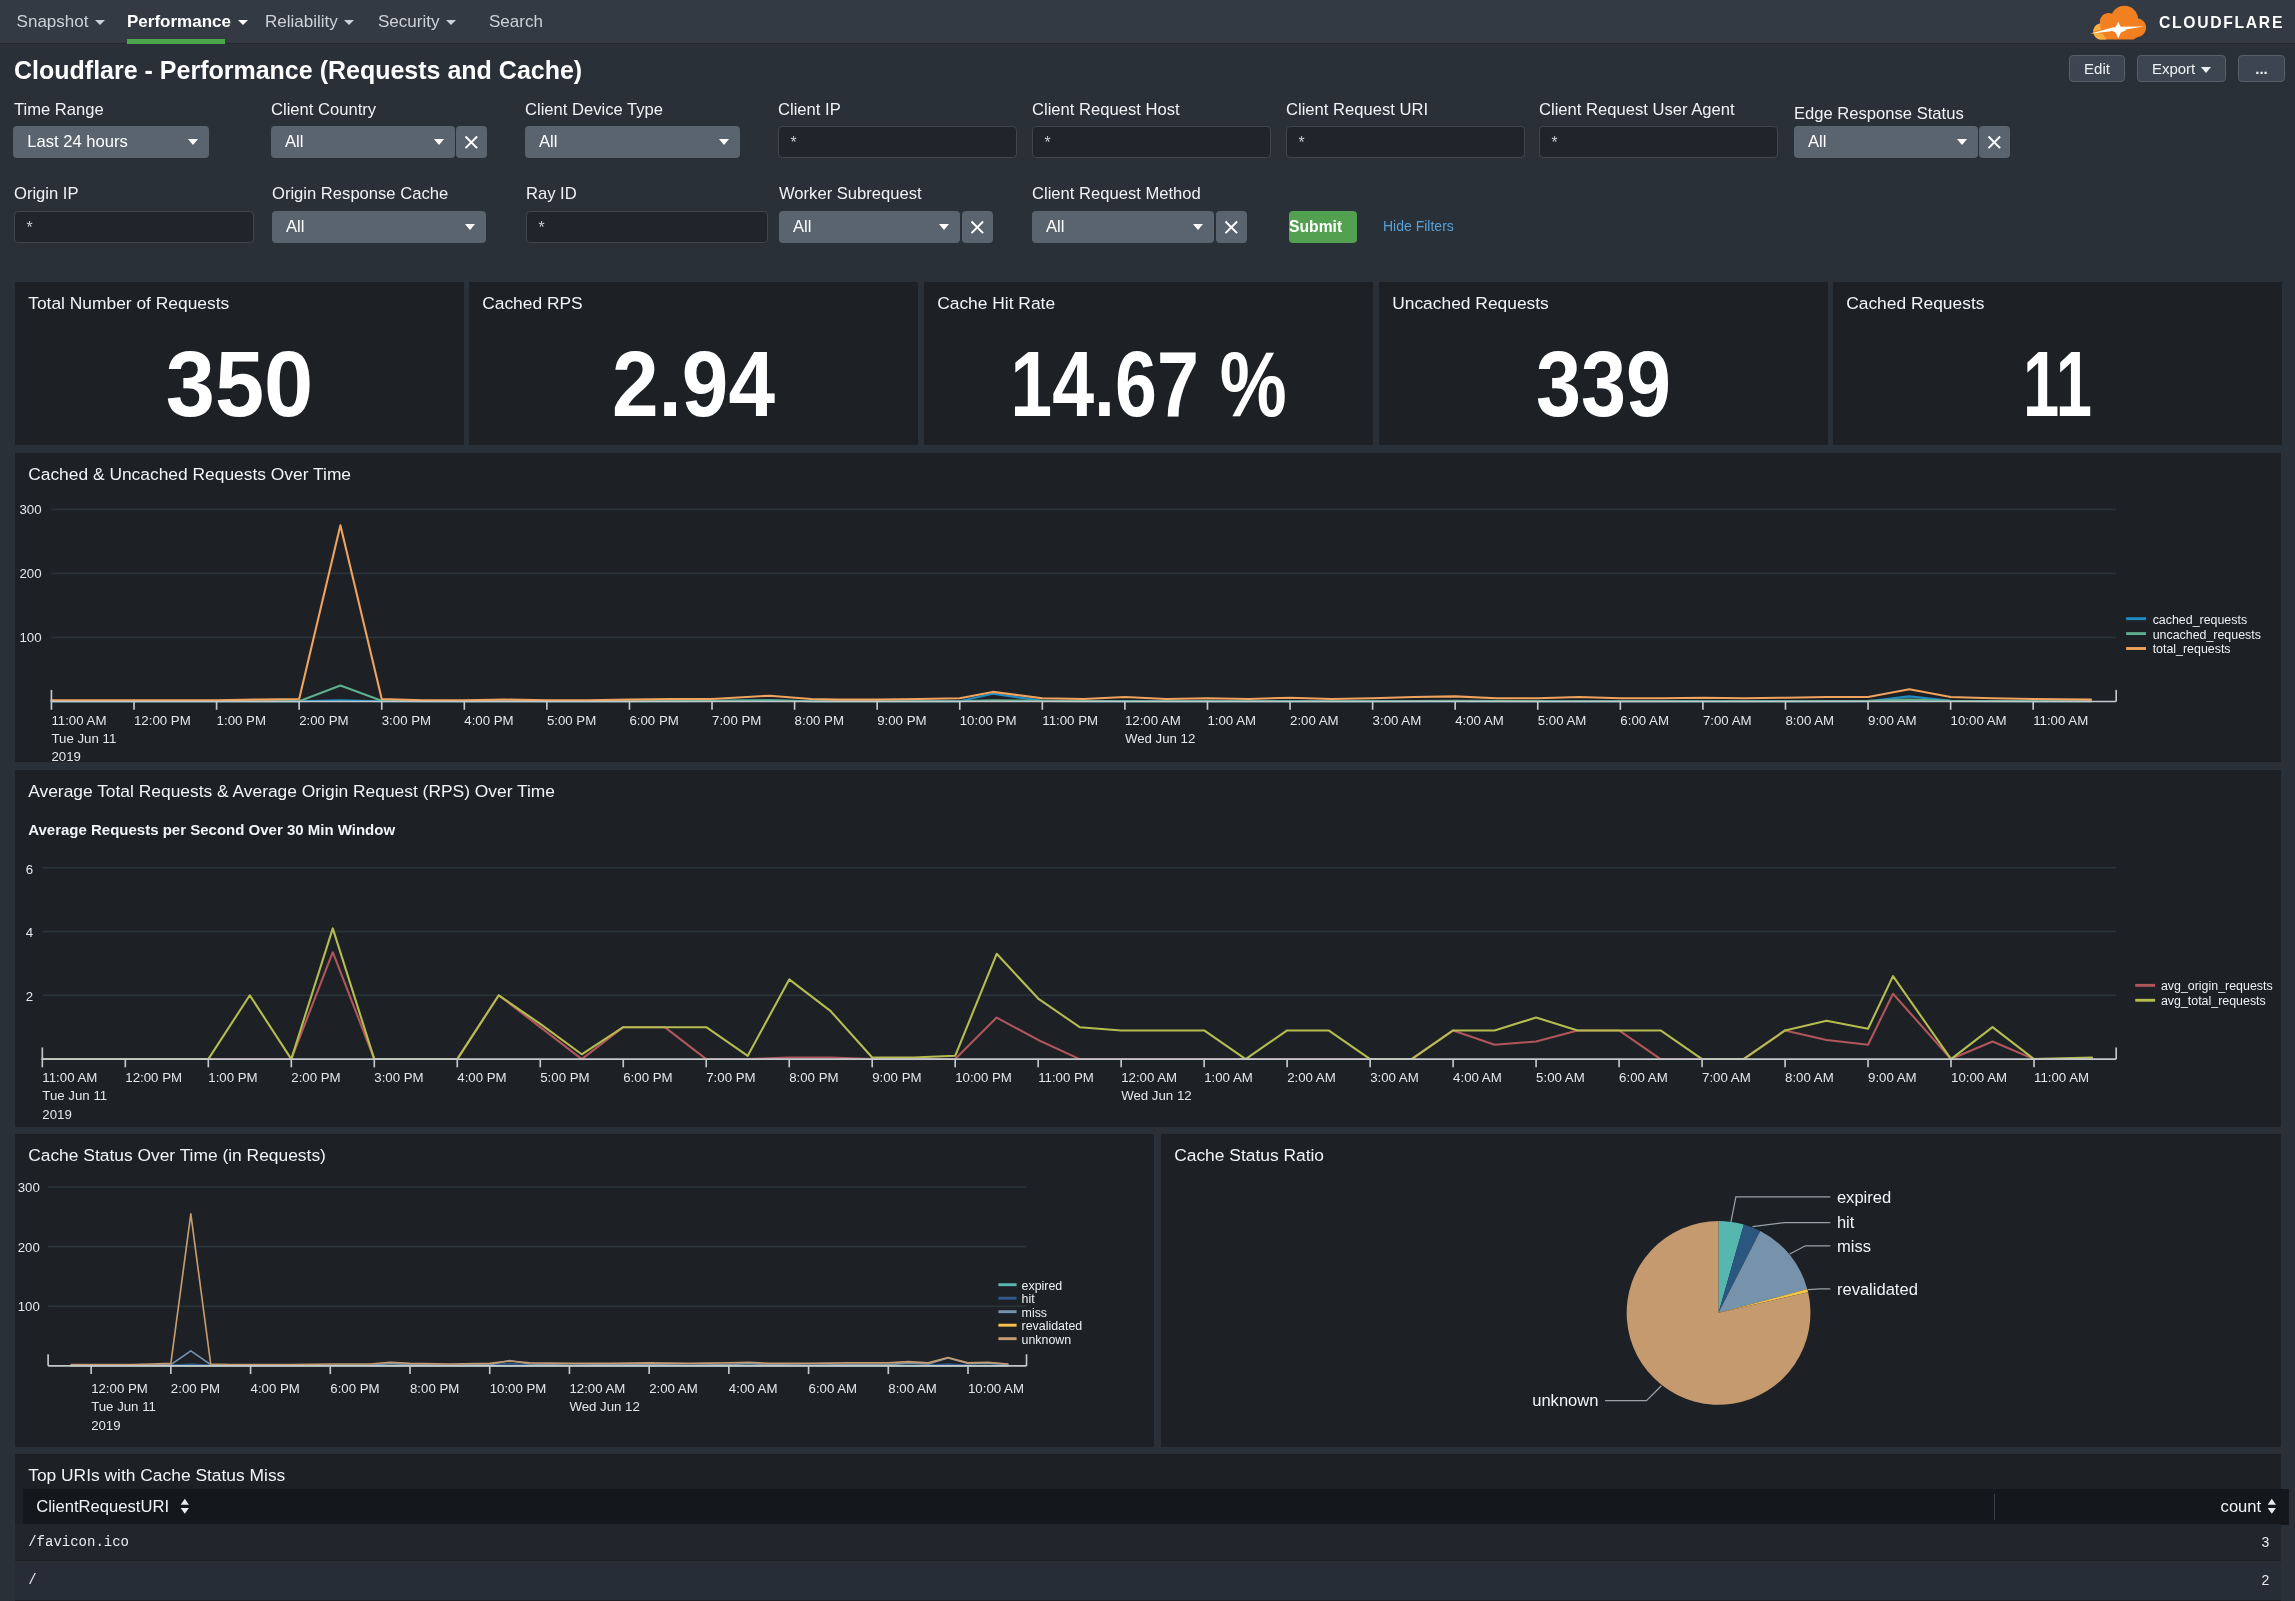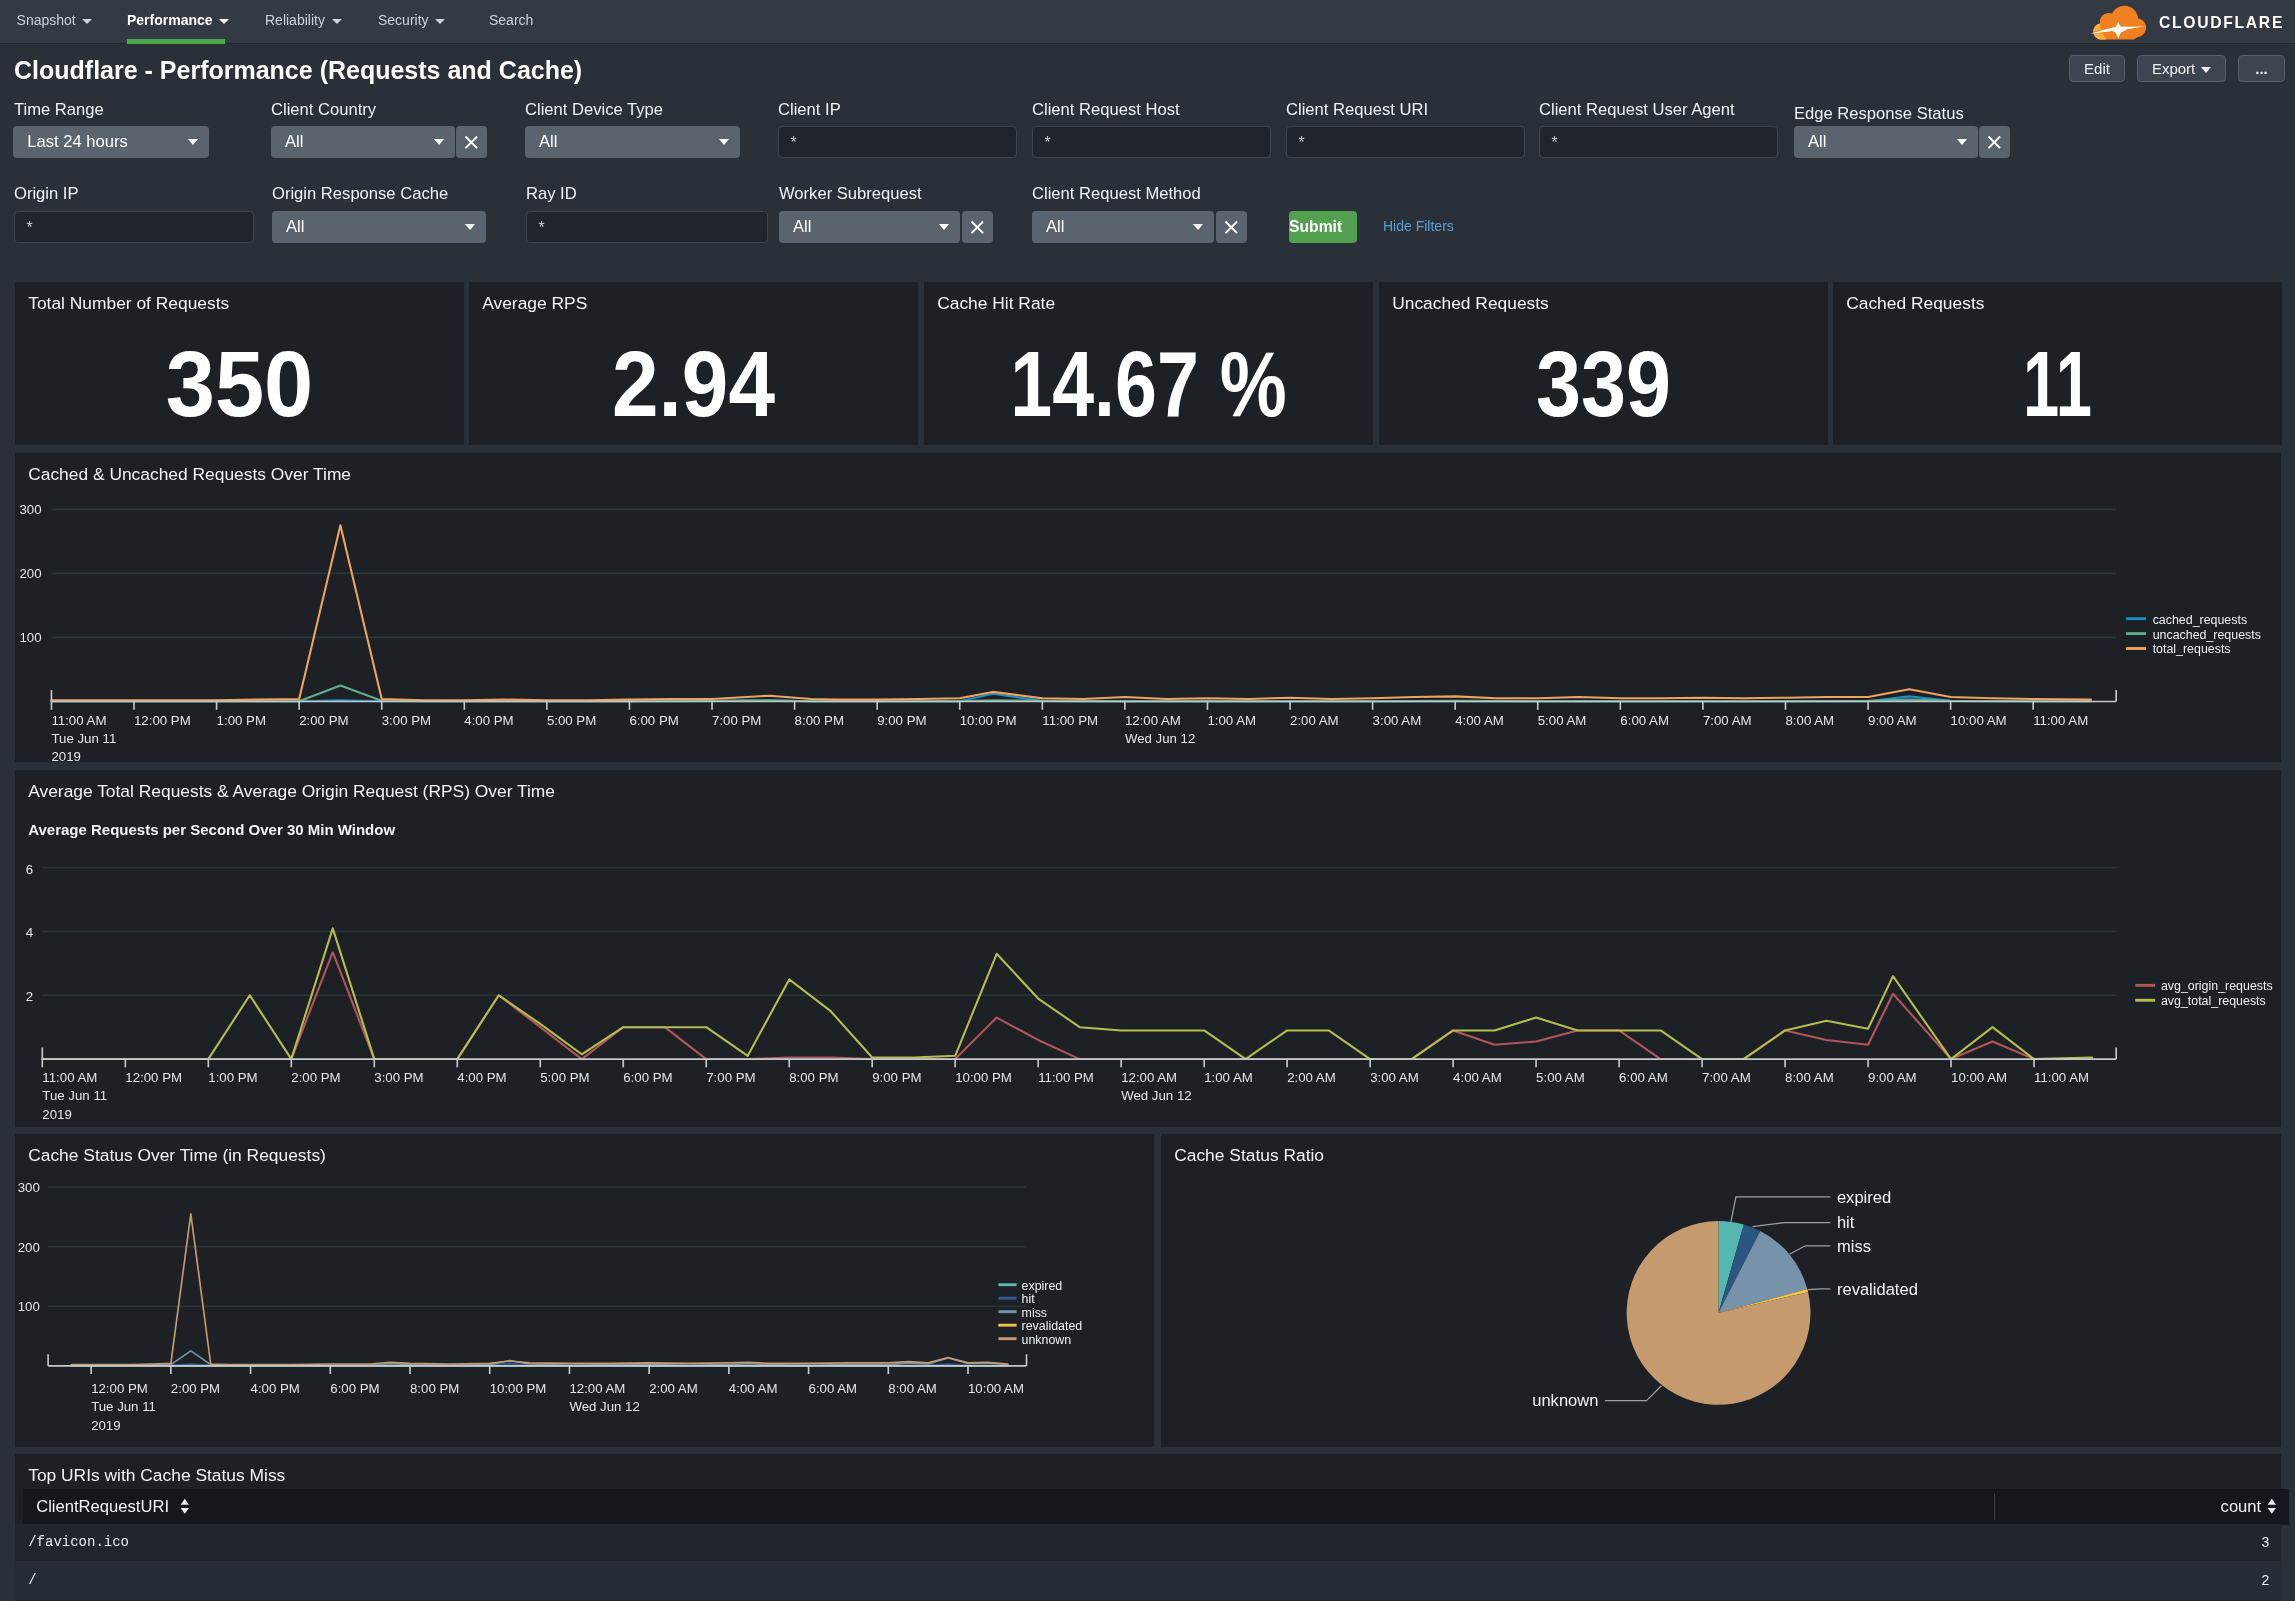--- a/index.html
+++ b/index.html
@@ -1,19 +1,19 @@
 <!DOCTYPE html>
 <html style="font-size:13.2px"><head><meta charset="utf-8"><style>
 * { margin:0; padding:0; box-sizing:border-box; }
 html,body { width:2295px; height:1602px; background:#2a3037; overflow:hidden;
   font-family:"Liberation Sans", sans-serif; }
 #page { position:relative; width:2295px; height:1602px; }
 #nav { position:absolute; left:0; top:0; width:2295px; height:44px; background:#333a43;
   border-bottom:1.7px solid #23282e; }
-.navitem { position:absolute; top:12.4px; font-size:14px; color:#ccd2d9; }
+.navitem { position:absolute; top:12.4px; font-size:17px; color:#ccd2d9; }
 .navitem b { color:#fff; font-weight:700; }
 .ncar { display:inline-block; width:0; height:0; border-left:5.8px solid transparent;
   border-right:5px solid transparent; border-top:5.8px solid #ccd2d9; margin-left:6.6px; vertical-align:middle; border-left-width:5px }
 #grnbar { position:absolute; left:127px; top:39px; width:98px; height:5px; background:#4ca64c; }
 #cflogo-text { position:absolute; left:2159px; top:14px; font-size:15.7px; font-weight:700;
   color:#fff; letter-spacing:1.7px; }
 #h1 { position:absolute; left:14px; top:56px; font-size:25px; font-weight:700; color:#fff; }
 .btn { position:absolute; top:55px; height:26.5px; background:#3d4650; border:0.8px solid #566069;
   border-radius:4.1px; color:#eef1f4; font-size:15px; text-align:center; line-height:25px; }
 .flab { position:absolute; font-size:16.6px; color:#f0f3f5; }
@@ -111,21 +111,21 @@
         <path d="M3,3 L17,17 M17,3 L3,17" stroke="#fff" stroke-width="2.4"></path>
       </svg>
     </div>
 <div class="submit" style="left:1289px;top:211px">Submit</div>
 <div class="hidef" style="left:1383px;top:218px">Hide Filters</div>
 <div class="panel" style="left:15px;top:282px;width:449px;height:163px">
       <div class="ptitle">Total Number of Requests</div>
       <div class="bignum" style="transform:scaleX(0.95)">350</div>
     </div>
 <div class="panel" style="left:469px;top:282px;width:449px;height:163px">
-      <div class="ptitle">Average RPS</div>
+      <div class="ptitle">Cached RPS</div>
       <div class="bignum" style="transform:scaleX(0.9)">2.94</div>
     </div>
 <div class="panel" style="left:924px;top:282px;width:449px;height:163px">
       <div class="ptitle">Cache Hit Rate</div>
       <div class="bignum" style="transform:scaleX(0.81)">14.67 %</div>
     </div>
 <div class="panel" style="left:1379px;top:282px;width:449px;height:163px">
       <div class="ptitle">Uncached Requests</div>
       <div class="bignum" style="transform:scaleX(0.87)">339</div>
     </div>

